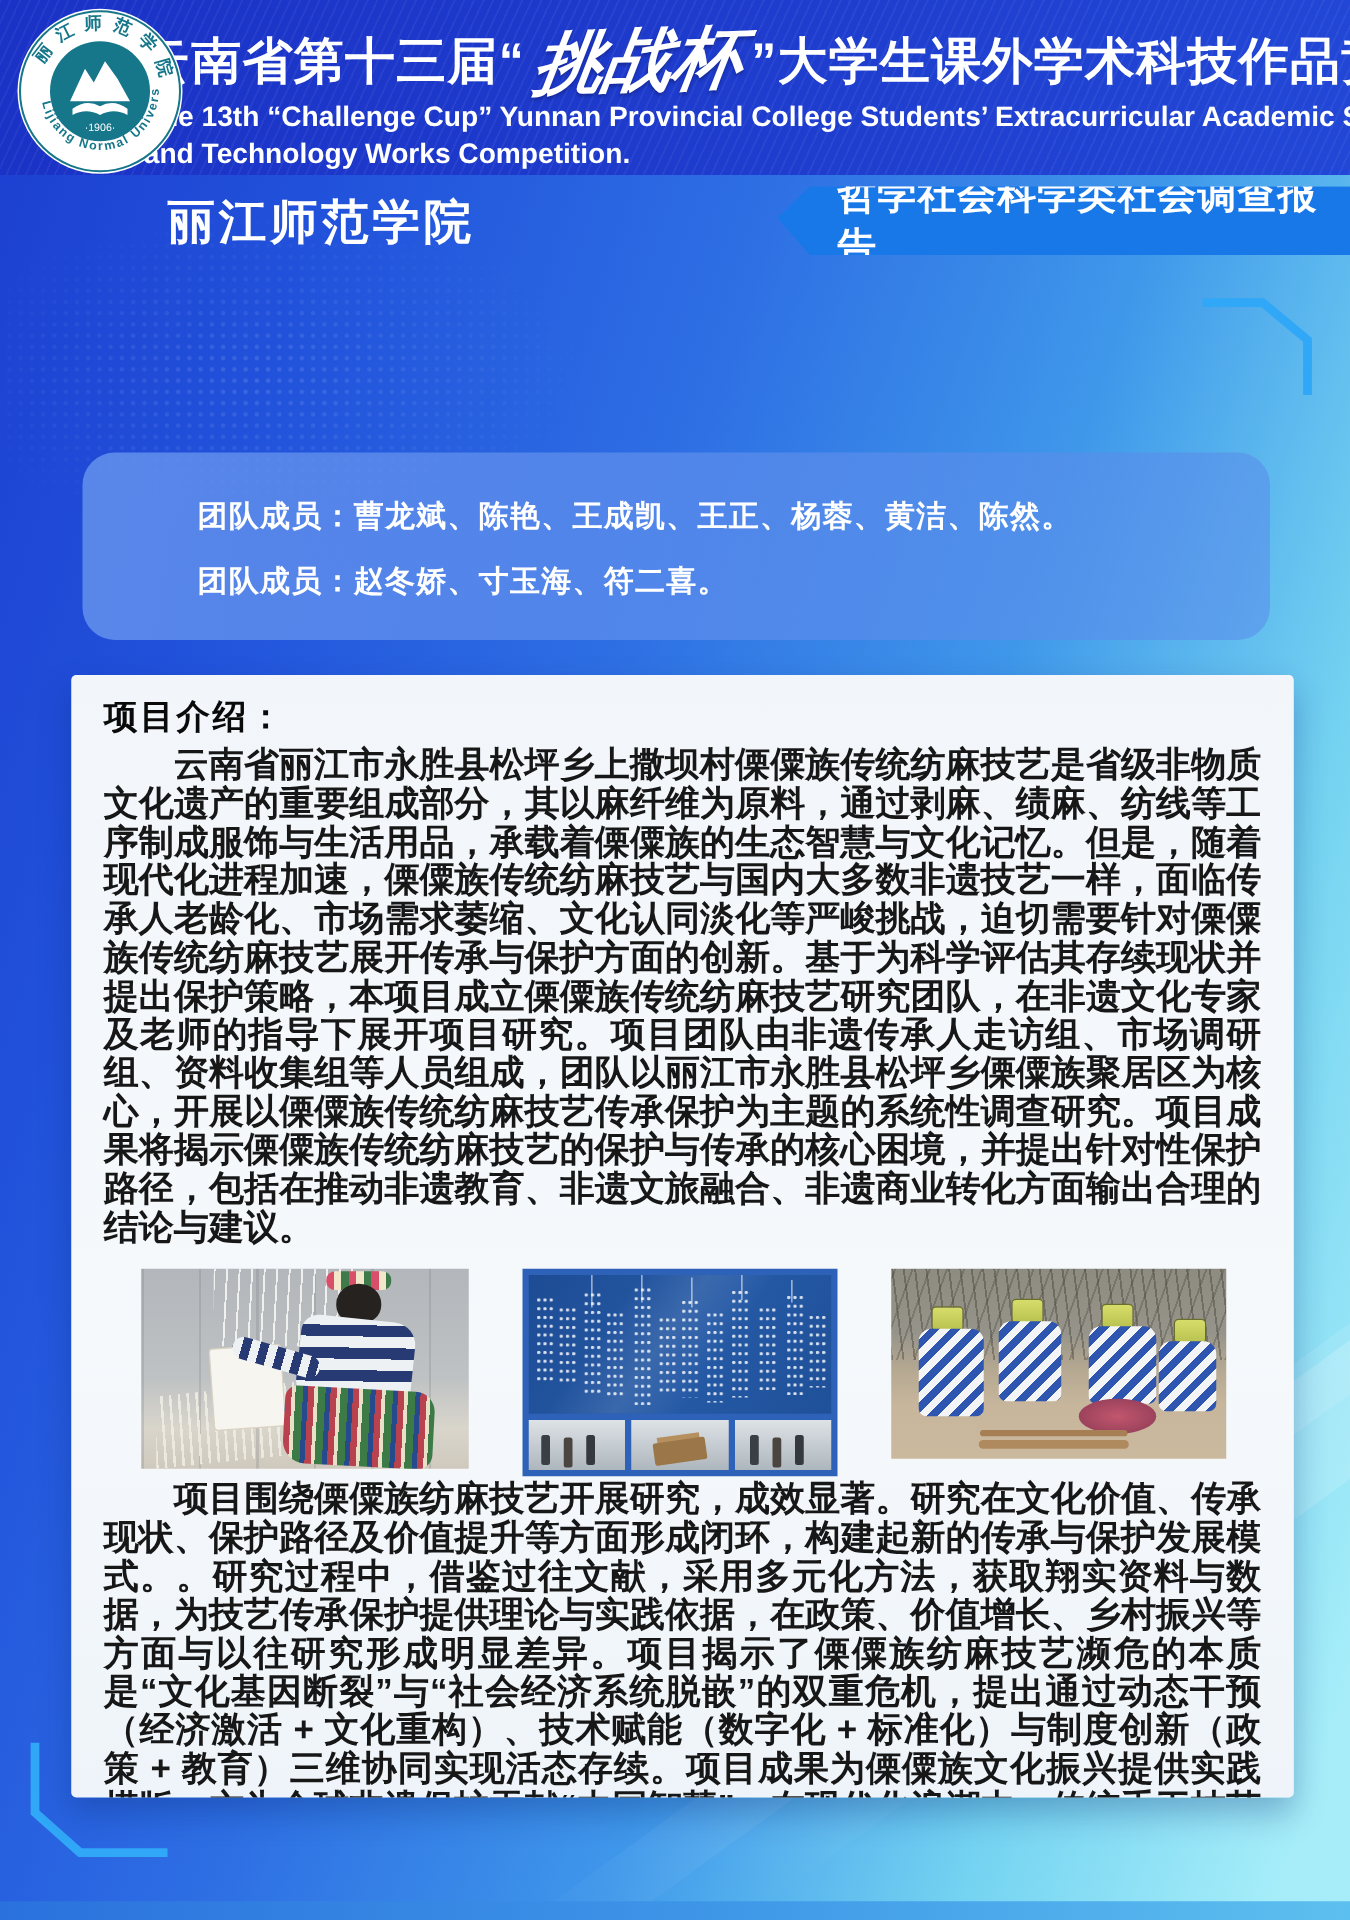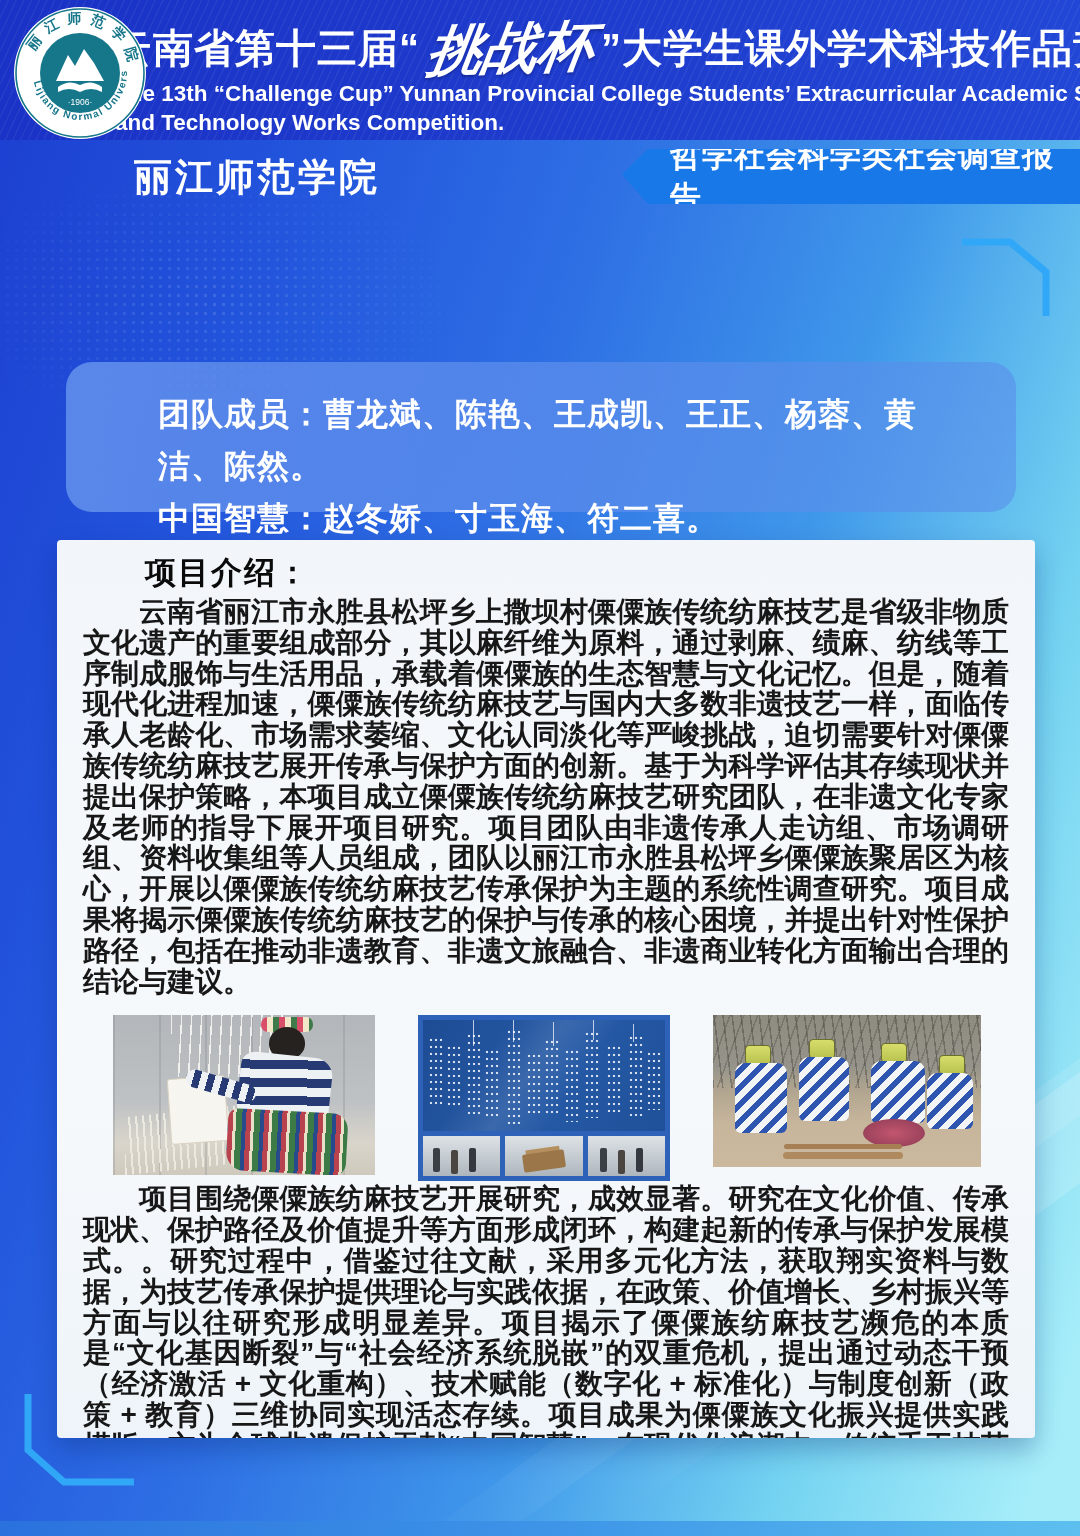--- a/index.html
+++ b/index.html
@@ -59,32 +59,32 @@
     font-size:35px; font-weight:800; line-height:50px; letter-spacing:1px; z-index:2;
     text-shadow:0 2px 6px rgba(0,20,90,.35); }
 
   .bracket-tr{ position:absolute; left:958px; top:234px; z-index:2; }
   .bracket-bl{ position:absolute; left:20px; top:1394px; z-index:2; }
 
   
   .team-panel{
     position:absolute; left:66px; top:362px; width:950px; height:150px; border-radius:26px; z-index:2;
     background:linear-gradient(100deg,rgba(104,150,238,.80),rgba(88,136,234,.52));
-    padding:26px 40px 0 92px; color:#fff; font-size:32px; font-weight:800; line-height:52px;
+    padding:26px 40px 0 92px; color:#fff; font-size:24px; font-weight:800; line-height:52px;
     letter-spacing:1px;
   }
 
   
   .card{
     position:absolute; left:57px; top:540px; width:978px; height:898px; z-index:2;
     background:linear-gradient(180deg,#f2f6fa 0%,#f6f9fc 60%,#eef4f9 100%);
     border-radius:4px; box-shadow:0 12px 26px rgba(8,38,110,.30);
     padding:12px 26px 0 26px; overflow:hidden; color:#141414;
   }
-  .sec-heading{ margin-left:62px; font-size:31px; font-weight:800; color:#0a0a0a; letter-spacing:2px; line-height:42px; }
+  .sec-heading{ font-size:27px; font-weight:800; color:#0a0a0a; letter-spacing:2px; line-height:42px; }
   .sec-body{ margin-top:3px; font-size:28px; font-weight:700; line-height:30.8px;
     text-align:justify; text-indent:2em; color:#171717; }
 
   
   .photo-row{ margin-top:12px; height:172px; position:relative; }
   .photo{ position:absolute; top:6px; overflow:hidden; }
 
   
   .photo-left{ left:30px; width:262px; height:160px;
     background:linear-gradient(180deg,#b3b6ba 0%,#bfc2c4 55%,#d9d5cb 80%,#cfc9bd 100%); }
@@ -191,21 +191,21 @@
 
   <svg class="bracket-tr" width="98" height="88" viewBox="0 0 98 88">
     <polyline points="4,8 52,8 88,38 88,82" fill="none" stroke="#31a7f7" stroke-width="7"></polyline>
   </svg>
   <svg class="bracket-bl" width="140" height="94" viewBox="0 0 140 94">
     <polyline points="8,0 8,56 44,88 114,88" fill="none" stroke="#31a7f7" stroke-width="7"></polyline>
   </svg>
 
   <div class="team-panel">
     <div>团队成员：曹龙斌、陈艳、王成凯、王正、杨蓉、黄洁、陈然。</div>
-    <div>中国智慧：赵冬娇、寸玉海、符二喜。</div>
+    <div>团队成员：赵冬娇、寸玉海、符二喜。</div>
   </div>
 
   <div class="card">
 
     <div class="sec-heading">项目介绍：</div>
     <div class="sec-body">云南省丽江市永胜县松坪乡上撒坝村傈僳族传统纺麻技艺是省级非物质文化遗产的重要组成部分，其以麻纤维为原料，通过剥麻、绩麻、纺线等工序制成服饰与生活用品，承载着傈僳族的生态智慧与文化记忆。但是，随着现代化进程加速，傈僳族传统纺麻技艺与国内大多数非遗技艺一样，面临传承人老龄化、市场需求萎缩、文化认同淡化等严峻挑战，迫切需要针对傈僳族传统纺麻技艺展开传承与保护方面的创新。基于为科学评估其存续现状并提出保护策略，本项目成立傈僳族传统纺麻技艺研究团队，在非遗文化专家及老师的指导下展开项目研究。项目团队由非遗传承人走访组、市场调研组、资料收集组等人员组成，团队以丽江市永胜县松坪乡傈僳族聚居区为核心，开展以傈僳族传统纺麻技艺传承保护为主题的系统性调查研究。项目成果将揭示傈僳族传统纺麻技艺的保护与传承的核心困境，并提出针对性保护路径，包括在推动非遗教育、非遗文旅融合、非遗商业转化方面输出合理的结论与建议。</div>
 
     <div class="photo-row">
 
       <div class="photo photo-left">

